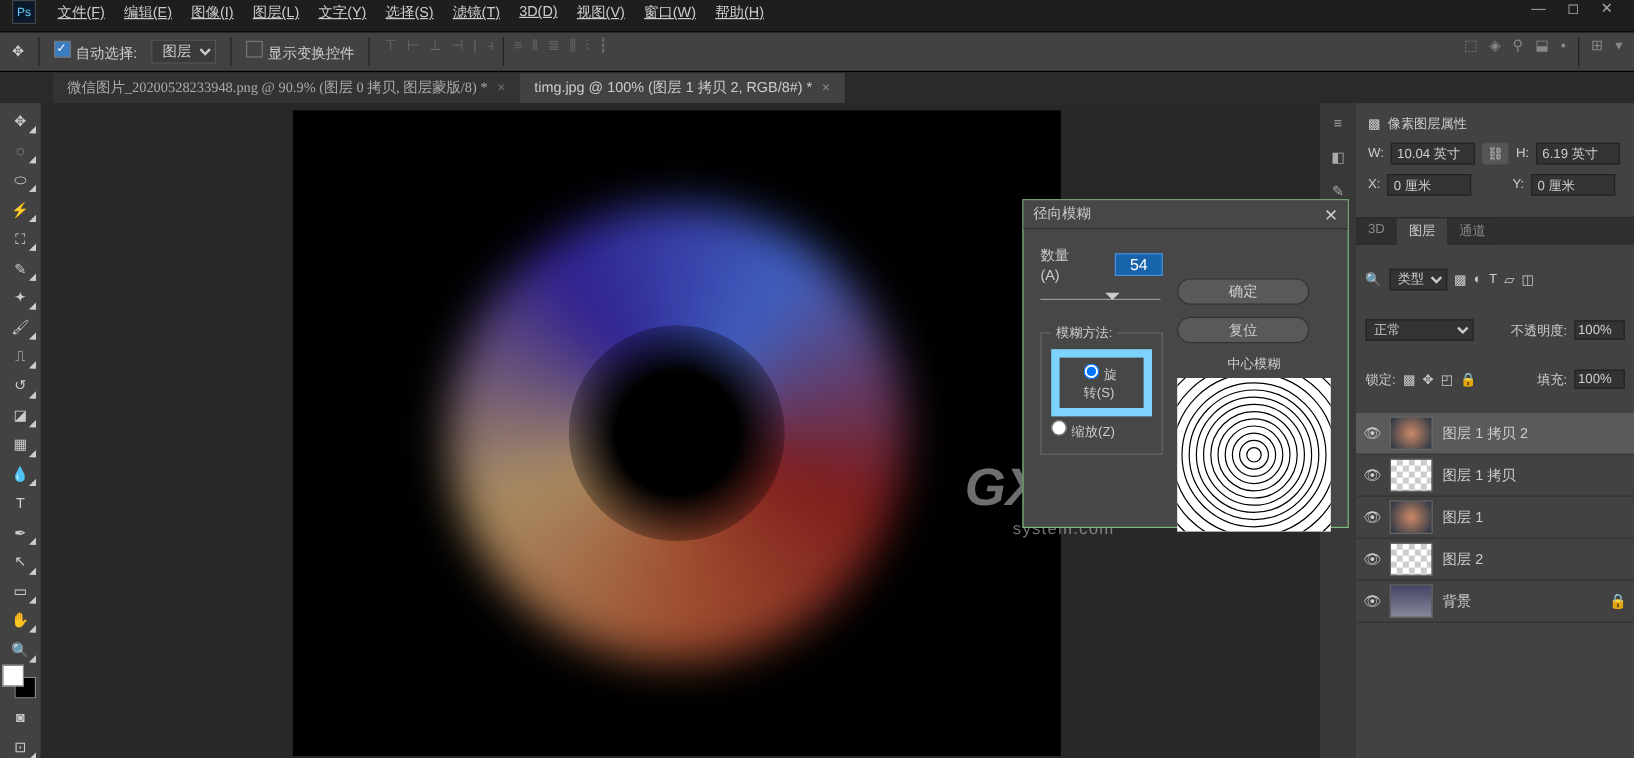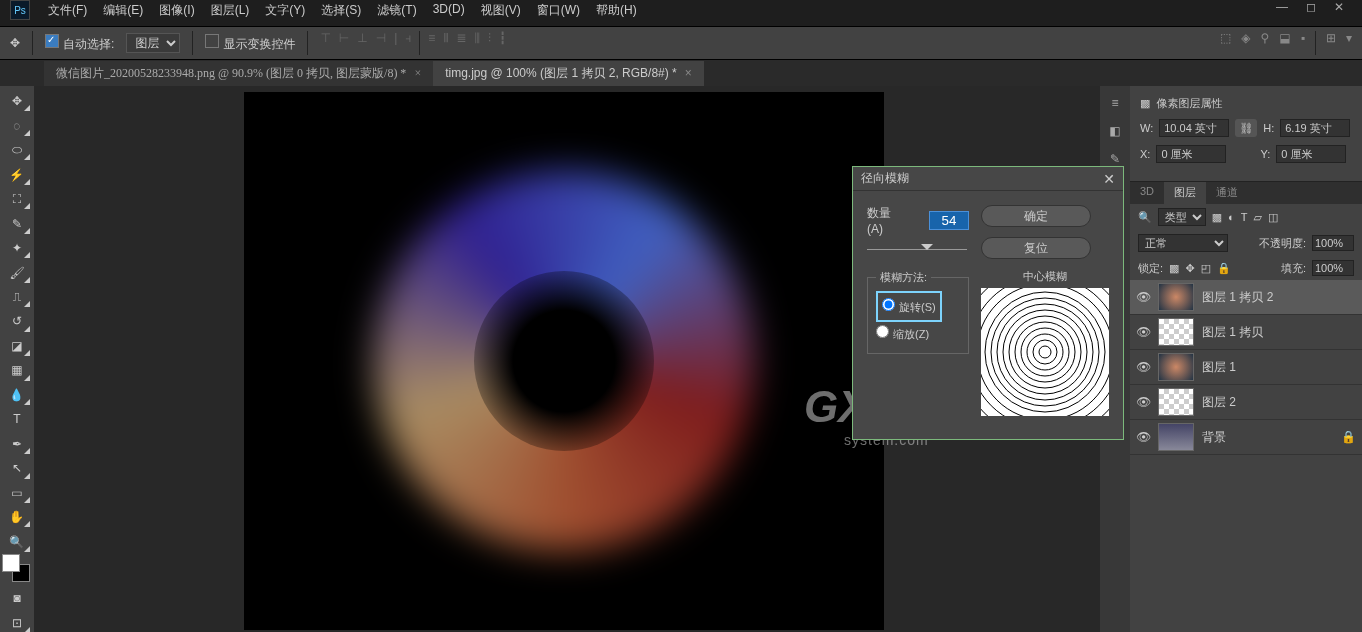--- a/index.html
+++ b/index.html
@@ -1,19 +1,19 @@
 <!DOCTYPE html>
 <html><head>
 <meta charset="utf-8">
 <style>
 * { margin: 0; padding: 0; box-sizing: border-box; }
 body { font-family: "Microsoft YaHei", sans-serif; font-size: 12px; background: #2a2a2a; color: #ccc; width: 1362px; height: 632px; overflow: hidden; position: relative; }
 .menubar { background: #1e1e1e; height: 26px; display: flex; align-items: flex-start; padding-left: 10px; gap: 4px; }
 .menubar .logo { width: 20px; height: 20px; background: #0a1a2a; border: 1px solid #444; margin-right: 8px; display:flex;align-items:center;justify-content:center;color:#6cf;font-size:10px;}
-.menubar .item { padding: 2px 6px; cursor: default; }
+.menubar .item { padding: 2px 6px; cursor: default; text-decoration: underline; }
 .menubar .winctl { margin-left: auto; display: flex; gap: 18px; padding-right: 18px; color:#aaa;}
 .optionsbar { background: #424242; height: 34px; border-top: 1px solid #000; border-bottom: 1px solid #000; display: flex; align-items: center; padding: 0 10px; gap: 12px; }
 .optionsbar .sep { width:1px; height:24px; background:#222; }
 .optionsbar .chk { width:14px; height:14px; border:1px solid #777; background:#3a7cc0;display:inline-block;margin-right:4px;position:relative;}
 .optionsbar .chk::after{content:"✓";color:#fff;font-size:10px;position:absolute;left:1px;top:-1px;}
 .optionsbar select { background:#3a3a3a;color:#ccc;border:1px solid #555;padding:1px 4px;font-size:12px;}
 .optionsbar .opt-right { margin-left:auto; display:flex; gap:10px; color:#888; }
 .tabs { background: #2a2a2a; height: 26px; display: flex; align-items: flex-end; padding-left: 44px; gap: 0; }
 .tabs .tab { padding: 4px 12px; background: #424242; color:#ccc; position:relative; cursor:default;}
 .tabs .tab.inactive { background: #333; color:#aaa;font-family:Liberation Serif, serif;}
@@ -33,21 +33,21 @@
 .rightcol { width: 262px; background: #2a2a2a; display:flex; }
 .iconstrip { width: 30px; background: #383838; display:flex;flex-direction:column;align-items:center;padding-top:10px;gap:14px;color:#aaa;}
 .panels { flex:1; background:#424242; display:flex; flex-direction:column; }
 .panel-tabs { display:flex; background:#2f2f2f; height:22px; }
 .panel-tabs .ptab { padding:3px 10px; background:#424242; font-size:11px;}
 .panel-tabs .ptab.off{ background:#2f2f2f; color:#888;}
 .props { padding:10px; font-size:11px; }
 .props .row { display:flex; align-items:center; gap:6px; margin-bottom:8px;}
 .props input { background:#333; border:1px solid #222; color:#ccc; width:70px; padding:2px 4px; font-size:11px;}
 .props .link{width:22px;height:18px;background:#555;border-radius:3px;display:flex;align-items:center;justify-content:center;}
-.layers { border-top:1px solid #222; flex:1; display:flex; flex-direction:column;}
+.layers { border-top:1px solid #222; flex:1; display:flex; flex-direction:column;gap:16px;}
 .layers .filterrow, .layers .moderow, .layers .lockrow { display:flex; align-items:center; gap:6px; padding:4px 8px; font-size:11px;}
 .layers select, .layers input { background:#333;border:1px solid #222;color:#ccc;font-size:11px;padding:1px 2px;}
 .layerlist { flex:1; overflow:auto;}
 .layer { display:flex; align-items:center; padding:3px 6px; gap:8px; border-bottom:1px solid #333;}
 .layer.sel { background:#5a5a5a;}
 .layer .eye { width:14px; color:#ccc;}
 .layer .thumb { width:36px; height:28px; background:#222; border:1px solid #666; background-size:cover;}
 .layer .thumb.chk{background-image:repeating-conic-gradient(#ccc 0 25%, #fff 0 50%);background-size:10px 10px;}
 .dialog { position:absolute; left:852px; top:166px; width:272px; height:274px; background:#474747; border:1px solid #7cb97c; z-index:100;}
 .dialog .titlebar { background:#474747; height:24px; display:flex; align-items:center; padding:0 8px; border-bottom:1px solid #333;}
@@ -57,22 +57,22 @@
 .dialog .amount { display:flex; align-items:center; gap:26px; margin-bottom:6px;}
 .dialog .amount input{ width:40px; background:#333;border:1px solid #4a90d9;color:#fff;text-align:center;padding:1px; }
 .dialog .amount input.sel{ background:#1864ab;}
 .dialog .slider { width:100px; height:16px; position:relative; margin-bottom:12px;}
 .dialog .slider::before{content:"";position:absolute;left:0;right:0;top:7px;height:1px;background:#999;}
 .dialog .slider .thumb{position:absolute;left:54px;top:2px;width:0;height:0;border:6px solid transparent;border-top-color:#ccc;}
 .dialog fieldset { border:1px solid #666; padding:6px 8px 8px; margin-bottom:8px; font-size:11px;}
 .dialog fieldset legend{padding:0 4px;}
 .dialog fieldset label{display:block;margin:3px 0;}
 .dialog fieldset input[type=radio]{margin-right:4px;}
-.dialog .hl { border:2px solid #7dd3fc; padding:2px 4px; display:inline-block;}
-.dialog .right { width:128px;}
+.dialog .hl { border:7px solid #7dd3fc; padding:2px 20px; display:inline-block;}
+.dialog .right { width:128px;margin-top:27px;}
 .dialog .btn { width:110px; height:22px; background:#595959; border:1px solid #333; border-radius:11px; display:flex;align-items:center;justify-content:center;margin-bottom:10px;cursor:default;}
 .dialog .preview { width:128px; height:128px; background:#fff; position:relative; overflow:hidden;}
 .dialog .preview svg{width:100%;height:100%;}
 .swatch { position:absolute; left:2px; bottom:60px; }
 .swatch .fg{width:18px;height:18px;background:#fff;border:1px solid #888;position:relative;z-index:2;}
 .swatch .bg{width:18px;height:18px;background:#000;border:1px solid #888;position:absolute;left:10px;top:10px;}
 .icn{display:inline-block;}
 </style>
 </head>
 <body>

